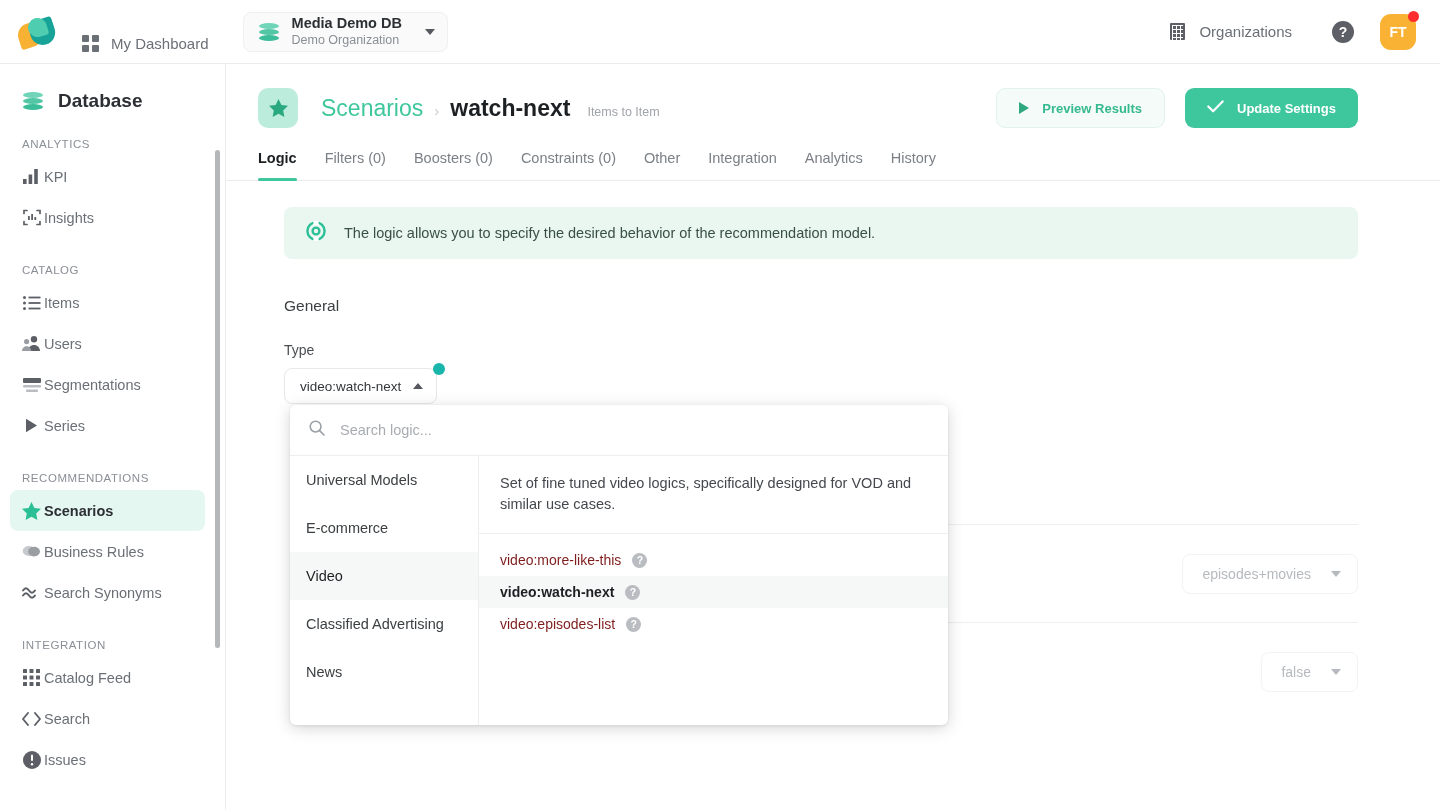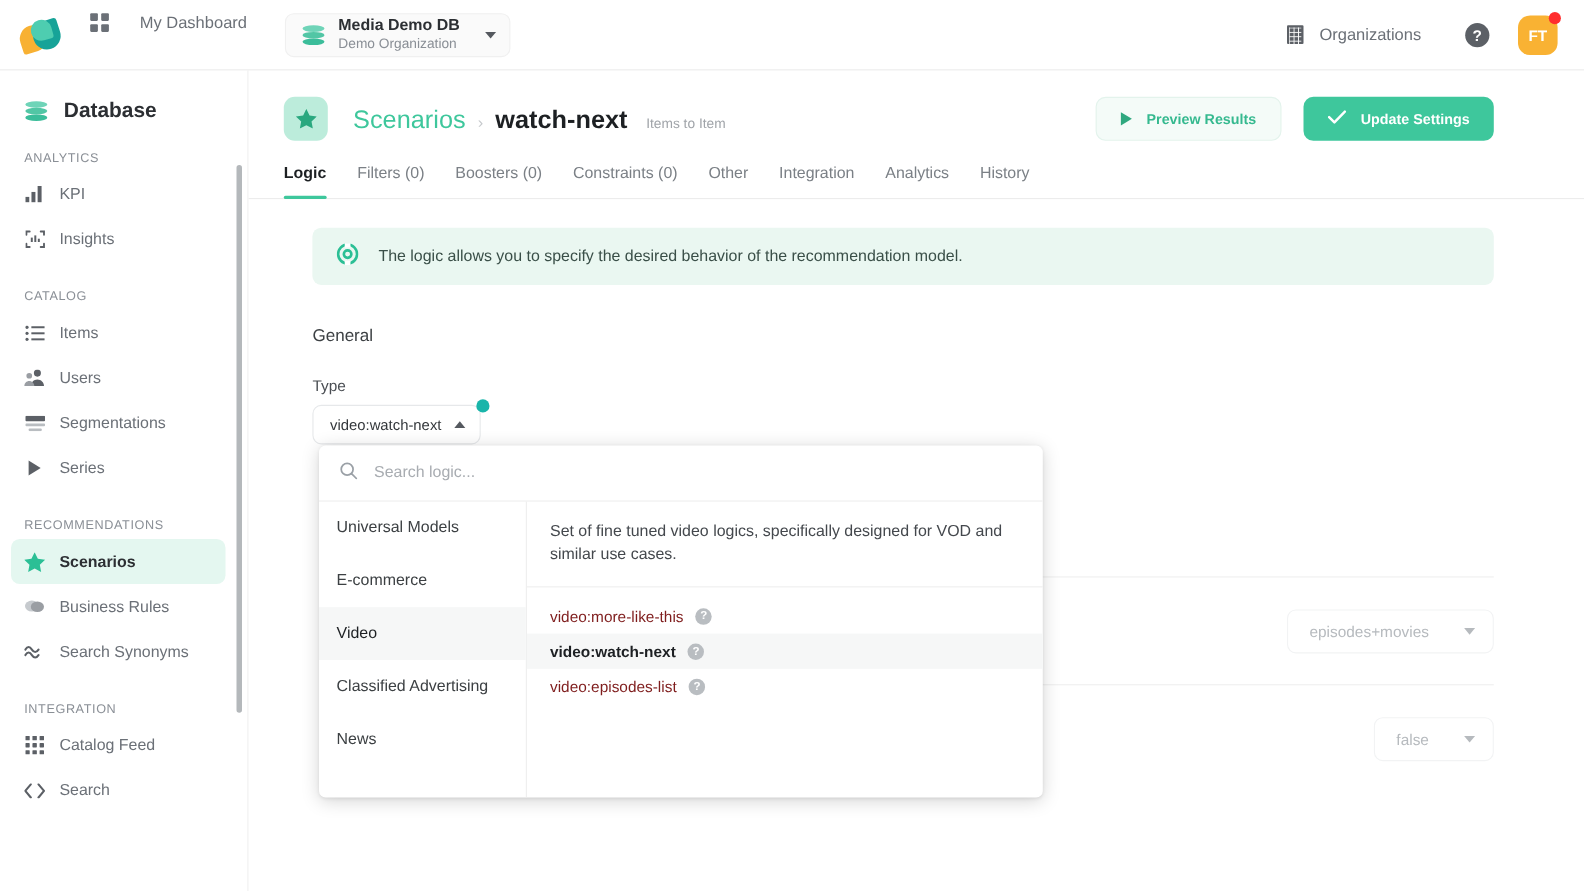--- a/index.html
+++ b/index.html
@@ -35,21 +35,21 @@
     transform: rotate(-18deg);
   }
   .logo .blob-g {
     position: absolute; left: 10px; top: 1px;
     width: 19px; height: 19px;
     background: #4ecdb0; border-radius: 11px 11px 3px 11px;
     transform: rotate(-16deg);
   }
 
   .dashboard-link {
-    display: flex; align-items: flex-start; gap: 28px;
+    display: flex; align-items: flex-end; gap: 12px;
     height: 40px; padding: 0 8px; cursor: pointer;
   }
   .grid-icon { display: grid; grid-template-columns: 7px 7px; gap: 3px; }
   .grid-icon i { display: block; width: 7px; height: 7px; background: #6b7077; border-radius: 1px; }
   .dashboard-label { font-size: 15px; color: #6b7077; }
 
   .db-switcher {
     display: flex; align-items: center; gap: 12px;
     margin-left: 26px;
     height: 40px; padding: 0 12px 0 14px;
@@ -109,21 +109,21 @@
     overflow: hidden;
   }
   .sidebar-head { display: flex; align-items: center; gap: 14px; padding: 26px 0 0 22px; }
   .sidebar-title { font-size: 19px; font-weight: bold; color: #2c2f33; }
   .nav-group-label {
     font-size: 11.5px; letter-spacing: 0.55px; color: #8a8f96;
     padding: 0 0 0 22px; margin-top: 26px; margin-bottom: 6px;
     text-transform: uppercase;
   }
   .nav-item {
-    display: flex; align-items: center; gap: 13px;
+    display: flex; align-items: center; gap: 3px;
     height: 41px; margin: 0 20px 0 10px; padding-left: 12px;
     border-radius: 8px; cursor: pointer;
   }
   .nav-item .nav-label { font-size: 14.5px; color: #6b7077; }
   .nav-item.active { background: #e4f7f0; }
   .nav-item.active .nav-label { color: #2c2f33; font-weight: bold; }
   .nav-ico { width: 19px; height: 19px; flex: 0 0 19px; display: flex; align-items: center; justify-content: center; }
   .nav-ico svg { display: block; }
   .sb-scroll {
     position: absolute; top: 86px; right: 5px;
@@ -198,21 +198,21 @@
   }
   .dirty-dot {
     position: absolute; top: -6px; right: -9px;
     width: 12px; height: 12px; border-radius: 50%; background: #19b5aa;
   }
 
   
   .bg-rows { position: absolute; left: 284px; right: 82px; top: 460px; }
   .bg-row { border-top: 1px solid #efefef; height: 98px; display: flex; align-items: center; justify-content: flex-end; }
   .ghost-select {
-    display: inline-flex; align-items: center; gap: 32px;
+    display: inline-flex; align-items: center; gap: 20px;
     height: 40px; padding: 0 16px 0 19px;
     border: 1px solid #f2f3f4; border-radius: 8px; background: #fff;
     font-size: 14px; color: #b6babe; cursor: pointer; text-align: center;
   }
   .ghost-caret {
     width: 0; height: 0;
     border-left: 5px solid transparent; border-right: 5px solid transparent;
     border-top: 6px solid #b6babe;
   }
 
@@ -436,20 +436,30 @@
     </span>
     <span class="nav-label">Catalog Feed</span>
   </div>
   <div class="nav-item">
     <span class="nav-ico">
       <svg width="19" height="14" viewBox="0 0 19 14">
           <path d="M6 1L1 7l5 6M13 1l5 6-5 6" stroke="#5c6066" stroke-width="1.9" fill="none" stroke-linecap="round" stroke-linejoin="round"></path>
         </svg>
     </span>
     <span class="nav-label">Search</span>
+  </div>
+  <div class="nav-item">
+    <span class="nav-ico">
+      <svg width="18" height="18" viewBox="0 0 18 18">
+          <circle cx="9" cy="9" r="9" fill="#5c6066"></circle>
+          <rect x="8" y="3.6" width="2" height="6.4" rx="1" fill="#fff"></rect>
+          <circle cx="9" cy="13.3" r="1.2" fill="#fff"></circle>
+        </svg>
+    </span>
+    <span class="nav-label">Issues</span>
   </div>
 
   <div class="sb-scroll"></div>
 </div>
 
 <div class="main">
 
   <div class="page-head">
     <div class="star-badge">
       <svg width="19" height="18" viewBox="0 0 19 18">

